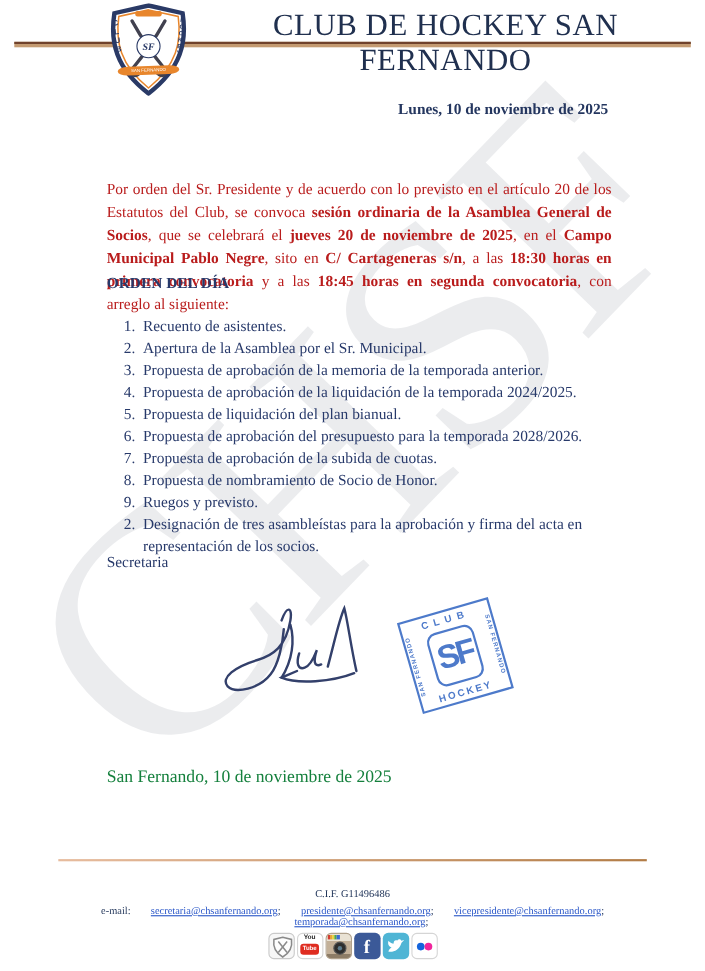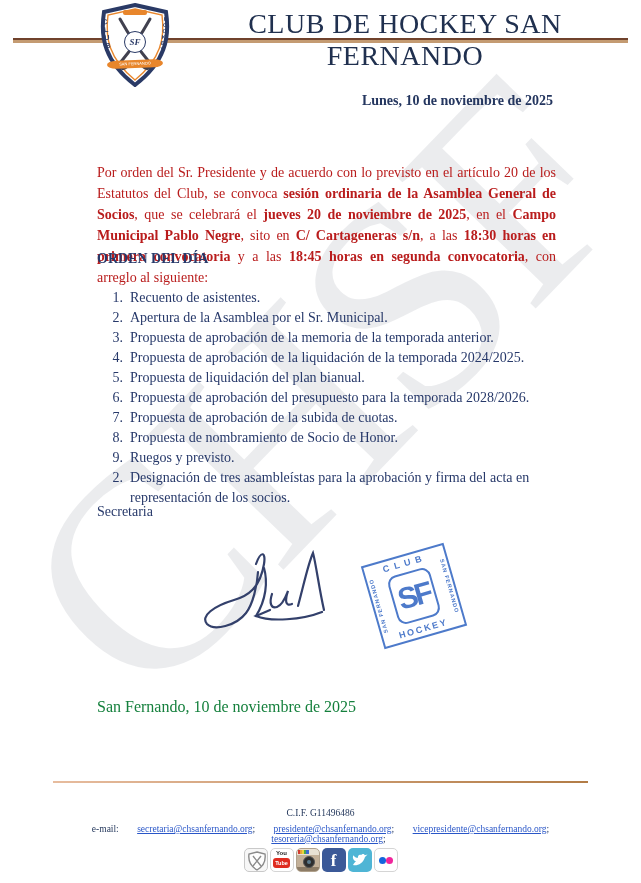--- a/index.html
+++ b/index.html
@@ -175,21 +175,21 @@
       <div class="bottom">HOCKEY</div>
       <div class="side left">SAN FERNANDO</div>
       <div class="side right">SAN FERNANDO</div>
       <div class="mono">SF</div>
     </div>
 
     <div class="place-date">San Fernando, 10 de noviembre de 2025</div>
 
     <div class="ftr-rule"></div>
     <div class="ftr-line f2">C.I.F. G11496486</div>
-    <div class="ftr-line f3"><span>e-mail: </span><a>secretaria@chsanfernando.org</a><span>; </span><a>presidente@chsanfernando.org</a><span>; </span><a>vicepresidente@chsanfernando.org</a><span>; </span><a>tesoreria@chsanfernando.org</a><span>; </span></div>
+    <div class="ftr-line f3"><span>e-mail: </span><a>secretaria@chsanfernando.org</a><span>; </span><a>presidente@chsanfernando.org</a><span>; </span><a>vicepresidente@chsanfernando.org</a><span>; </span><a>temporada@chsanfernando.org</a><span>; </span></div>
 
     <div class="socials">
       <div class="sicon ic-shield">
         <svg width="22" height="22" viewBox="0 0 22 22" style="margin:1px;">
           <path d="M11 2 L19 4 C20 11 18 16 11 20 C4 16 2 11 3 4 Z" fill="#fdfdfd" stroke="#8a8a8a" stroke-width="1.4"></path>
           <path d="M7 6 L15 16 M15 6 L7 16" stroke="#8a8a8a" stroke-width="1.4" fill="none"></path>
         </svg>
       </div>
       <div class="sicon ic-yt">
         <div class="you">You</div>

